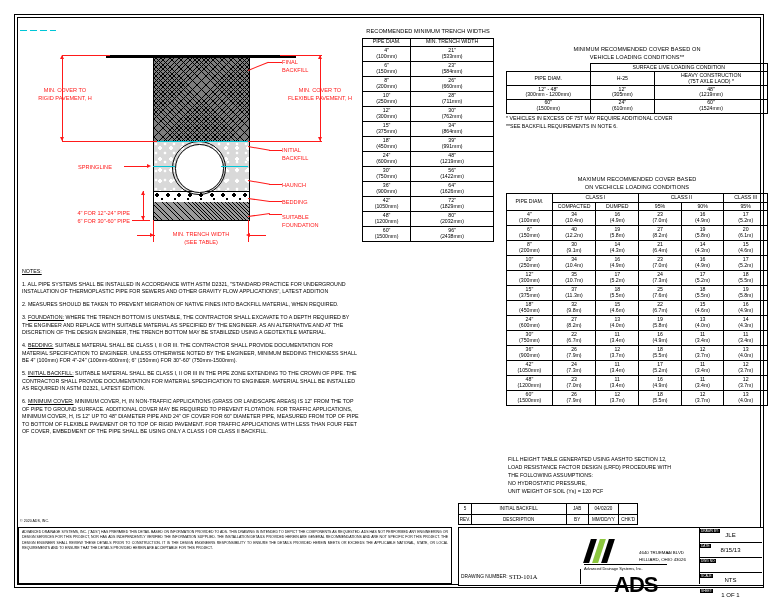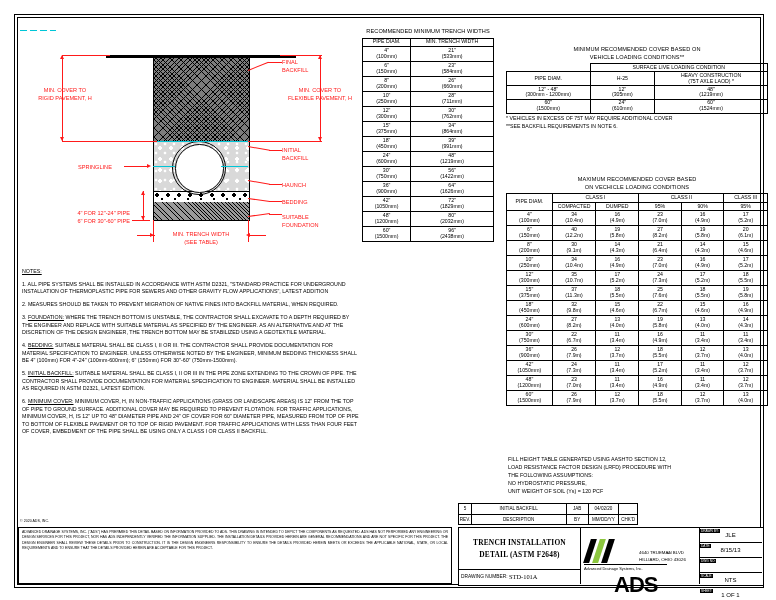--- a/index.html
+++ b/index.html
@@ -1046,26 +1046,20 @@
             <td class="rv-d">DESCRIPTION</td>
             <td class="rv-b">BY</td>
             <td class="rv-dt">MM/DD/YY</td>
             <td class="rv-c">CHK'D</td>
           </tr>
         </tbody>
       </table>
   </div>
 
   <div id="titleblock">
-    <div id="tb-name">
-      <div>
-        <span>TRENCH  INSTALLATION</span><br>
-        <span>DETAIL (ASTM F2648)</span>
-      </div>
-    </div>
     <div id="tb-dwgnum">
       <span class="k">DRAWING NUMBER:</span>
       <span class="v">STD-101A</span>
     </div>
     <div id="tb-logo">
       <div id="logo-wrap">
         <div id="ads-bars">
           <div class="bar" id="bar1" style="left: 0px; background: rgb(0, 0, 0);"></div>
           <div class="bar" id="bar2" style="left: 9px; background: rgb(140, 198, 63);"></div>
           <div class="bar" id="bar3" style="left: 18px; background: rgb(0, 0, 0);"></div>

